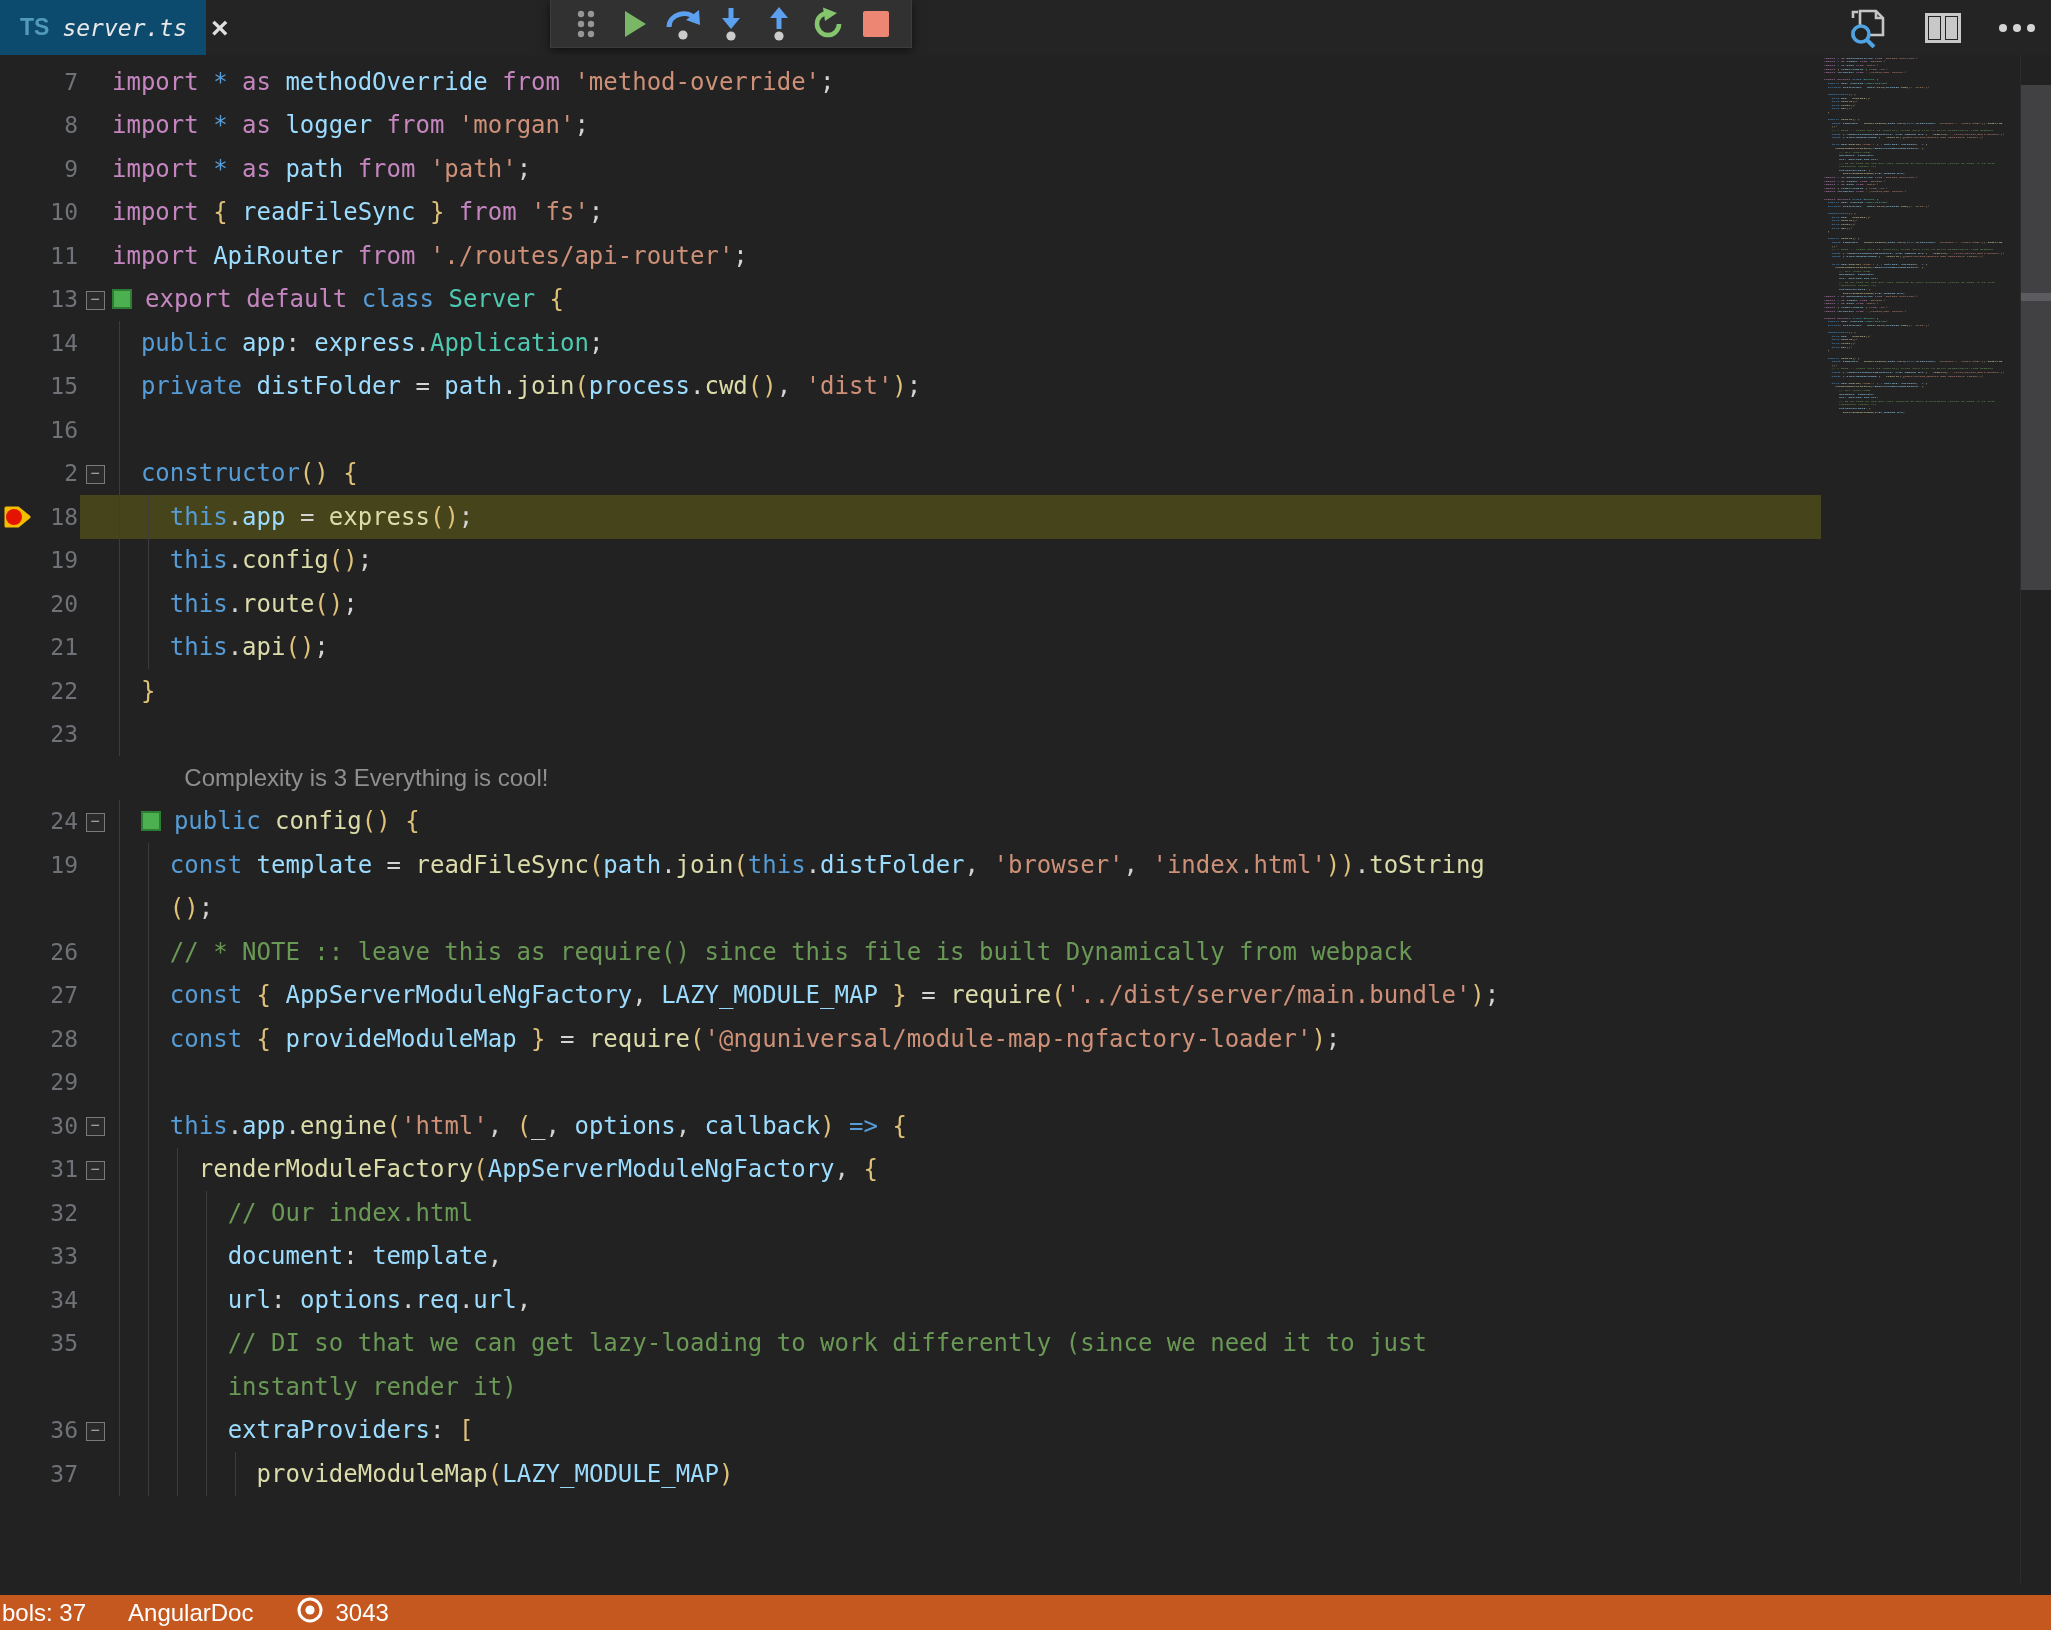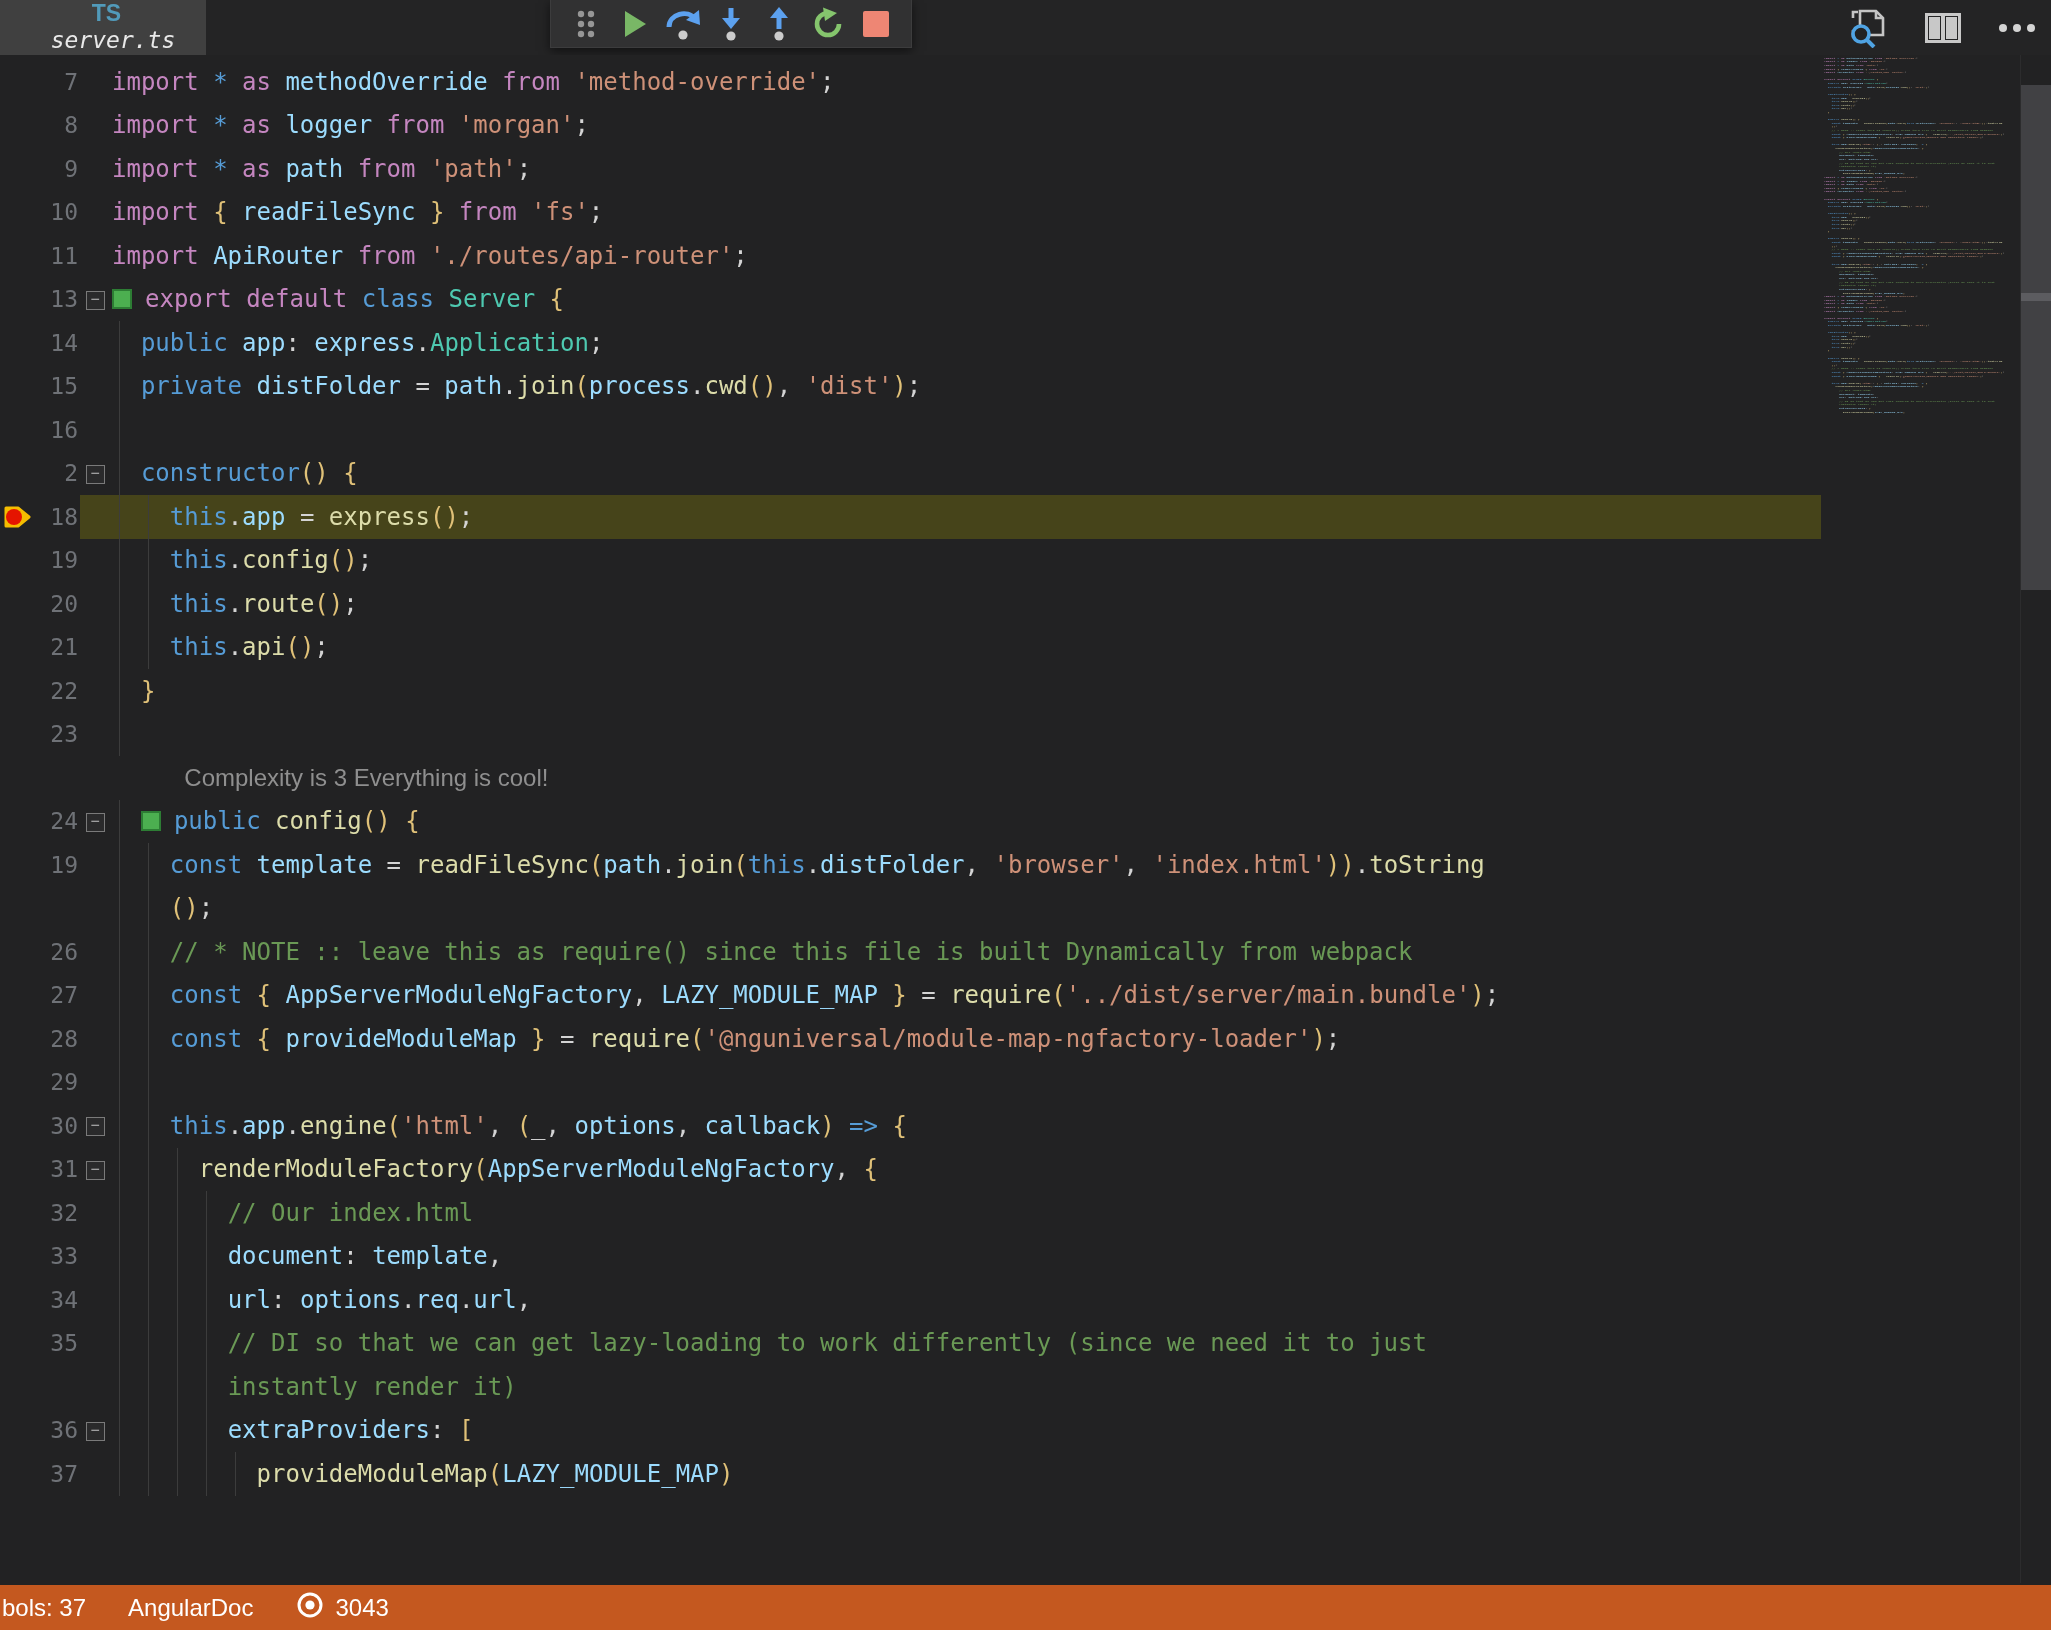--- a/index.html
+++ b/index.html
@@ -1,22 +1,22 @@
 <!DOCTYPE html>
 <html><head>
 <meta charset="utf-8">
 <style>
   html,body{margin:0;padding:0;}
   body{width:2051px;height:1630px;background:#222223;overflow:hidden;
        font-family:"DejaVu Sans Mono",monospace;position:relative;}
 
   
   #titlebar{position:absolute;top:0;left:0;right:0;height:55px;background:#242425;}
-  #tab{position:absolute;left:0;top:0;width:206px;height:55px;background:#404040;
-       display:flex;align-items:center;padding-left:20px;box-sizing:border-box;flex-direction:column;}
+  #tab{position:absolute;left:0;top:0;width:206px;height:55px;background:#0c4a6e;
+       display:flex;align-items:center;padding-left:20px;box-sizing:border-box;}
   .ts-icon{color:#519aba;font-weight:bold;font-size:23px;font-family:"Liberation Sans",sans-serif;margin-right:13px;}
   .tab-title{font-style:italic;color:#e9e9e9;font-size:23px;}
   .tab-close{margin-left:24px;color:#e0e0e0;font-size:30px;font-weight:bold;
              font-family:"Liberation Sans",sans-serif;line-height:1;}
 
   #debug-toolbar{position:absolute;left:550px;top:0;width:362px;height:48px;background:#313132;
        border:1px solid #3c3c3d;border-top:none;box-shadow:0 3px 10px rgba(0,0,0,.55);
        display:flex;align-items:center;justify-content:space-between;
        padding:0 16px;box-sizing:border-box;}
   .dbg-btn{display:flex;align-items:center;justify-content:center;width:38px;height:40px;cursor:pointer;}
@@ -46,21 +46,21 @@
 
   
   #minimap{position:absolute;top:2px;right:31px;width:196px;bottom:0;overflow:hidden;}
   #minimap-inner{transform:scale(0.13,0.083);transform-origin:0 0;width:1550px;}
   .mrow{height:43.5px;white-space:pre;font-size:24px;color:#d4d4d4;}
   #scrollbar{position:absolute;top:0;right:0;width:30px;bottom:0;border-left:1px solid #2c2c2d;}
   #scroll-thumb{position:absolute;top:30px;left:0;right:0;height:505px;background:#414144;}
   #scroll-band{position:absolute;top:238px;left:0;right:0;height:8px;background:#5c5c60;}
 
   
-  #statusbar{position:absolute;left:0;right:0;bottom:0;height:45px;background:#C4581F;color:#fff;
+  #statusbar{position:absolute;left:0;right:0;bottom:0;height:35px;background:#C4581F;color:#fff;
        display:flex;align-items:center;justify-content:space-between;
        font-family:"Liberation Sans",sans-serif;font-size:24px;}
   #sb-left,#sb-right{display:flex;align-items:center;height:100%;}
   #sb-left{gap:42px;padding-left:2px;}
   #sb-right{gap:38px;padding-right:14px;}
   .sb-item{display:flex;align-items:center;gap:10px;cursor:pointer;white-space:nowrap;}
 </style>
 </head>
 <body>
 

